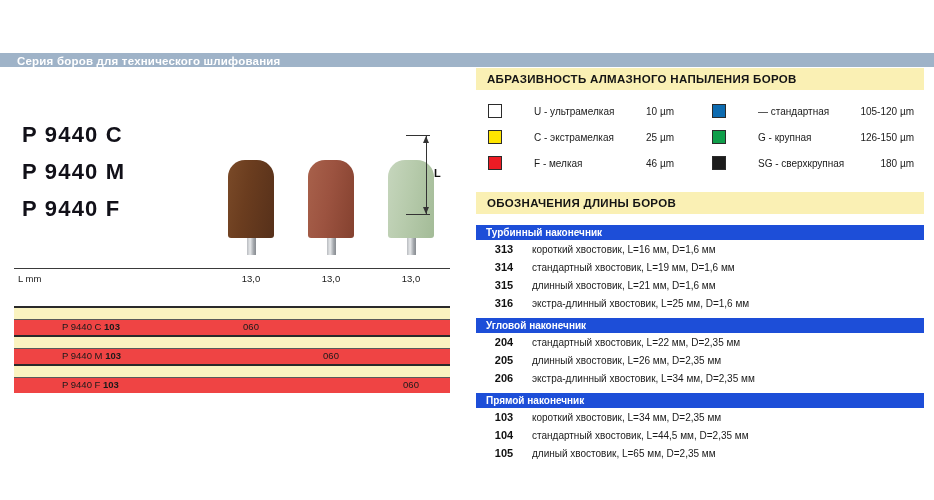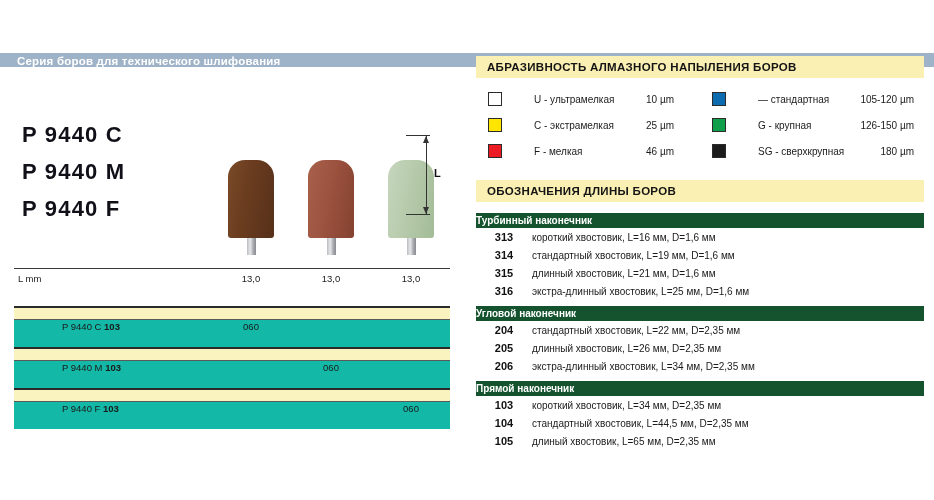--- a/index.html
+++ b/index.html
@@ -153,22 +153,22 @@
   }
   .prod-row { position: relative; }
   .prod-band {
     height: 14px;
     background: #faf3c0;
     border-top: 2px solid #2a2a2a;
     border-bottom: 1px solid #5a5a5a;
   }
   .prod-data {
     position: relative;
-    height: 27px;
-    background: #14b8a6;
+    height: 15px;
+    background: #ef4444;
   }
   .prod-name {
     position: absolute;
     left: 48px; top: 1px;
     font-size: 9.5px;
     color: #1a1a1a;
     white-space: nowrap;
   }
   .prod-name b { font-weight: bold; }
   .prod-size {
@@ -193,21 +193,21 @@
     background: #faf0b4;
     height: 22px;
     display: flex; align-items: center;
     padding-left: 11px;
     font-size: 11.5px;
     font-weight: bold;
     letter-spacing: 0.3px;
     color: #141414;
     white-space: nowrap;
   }
-  .abrasive-head { margin-top: 16px; }
+  .abrasive-head { margin-top: 28px; }
 
   
   .legend {
     display: flex;
     margin: 14px 0 0 10px;
     width: 448px;
   }
   .legend-col {
     display: flex; flex-direction: column;
     gap: 12px;
@@ -237,23 +237,24 @@
     padding-right: 10px;
     white-space: nowrap;
   }
   .legend-col.left .legend-val { padding-right: 26px; }
 
   .length-head { margin-top: 22px; }
 
   
   .len-section { margin: 11px 10px 0 10px; }
   .len-group-title {
-    background: #14532d;
+    background: #1d4ed8;
     height: 15px;
     display: flex; align-items: center;
+    padding-left: 10px;
     color: #ffffff;
     font-size: 10px;
     font-weight: bold;
     white-space: nowrap;
   }
   .len-rows { padding: 3px 0 3px 0; }
   .len-row {
     display: flex;
     align-items: baseline;
     height: 18px;

